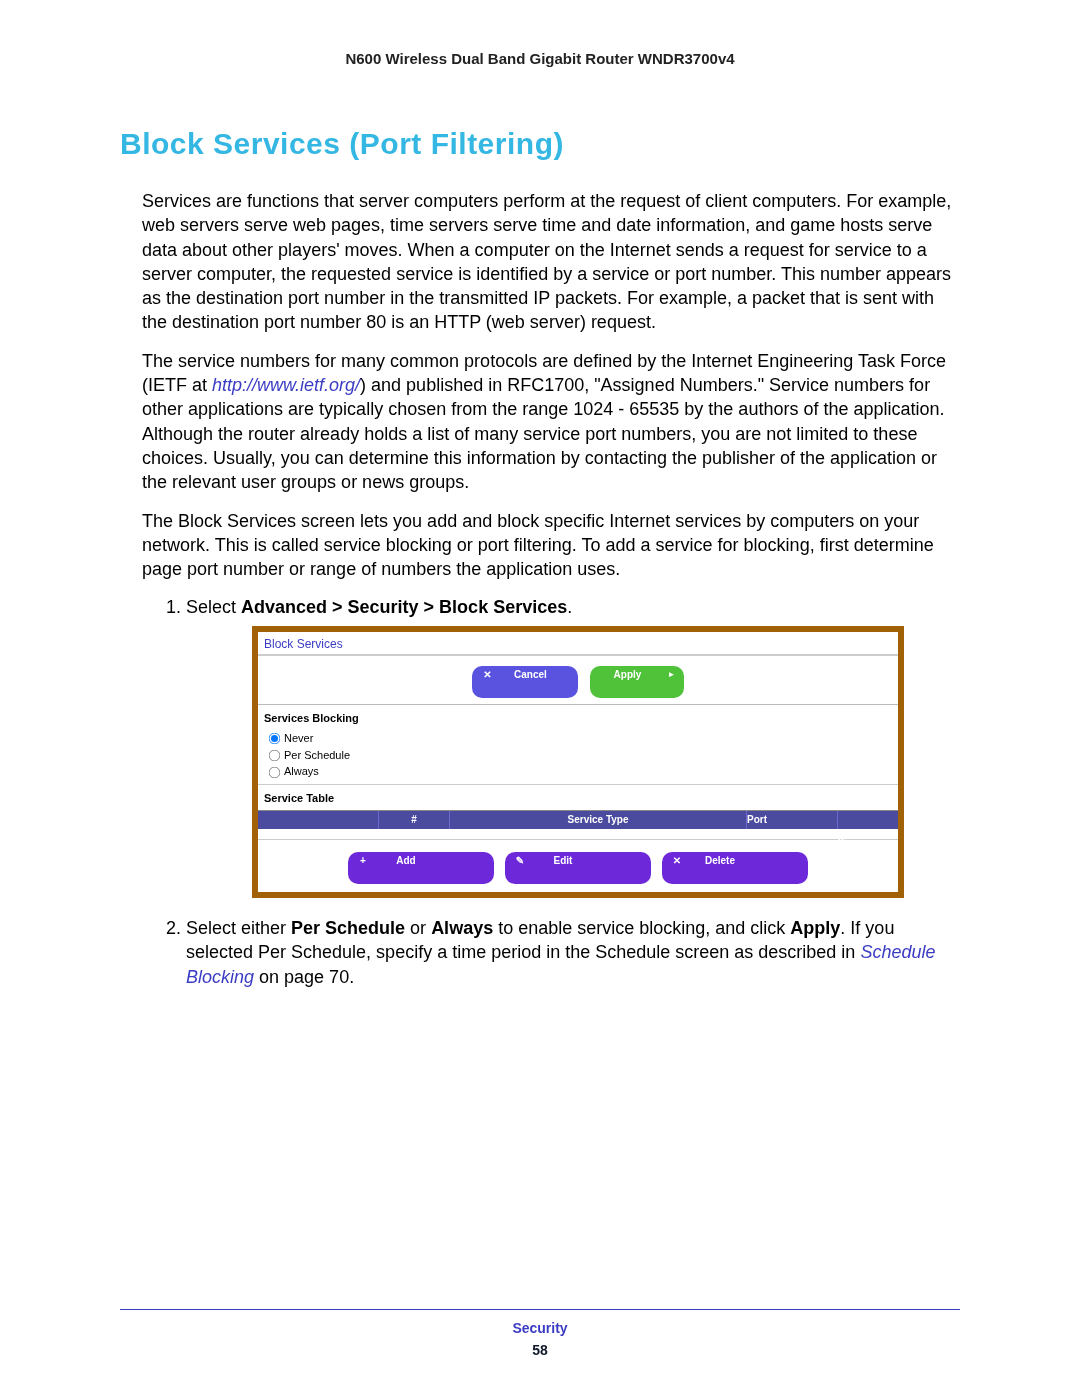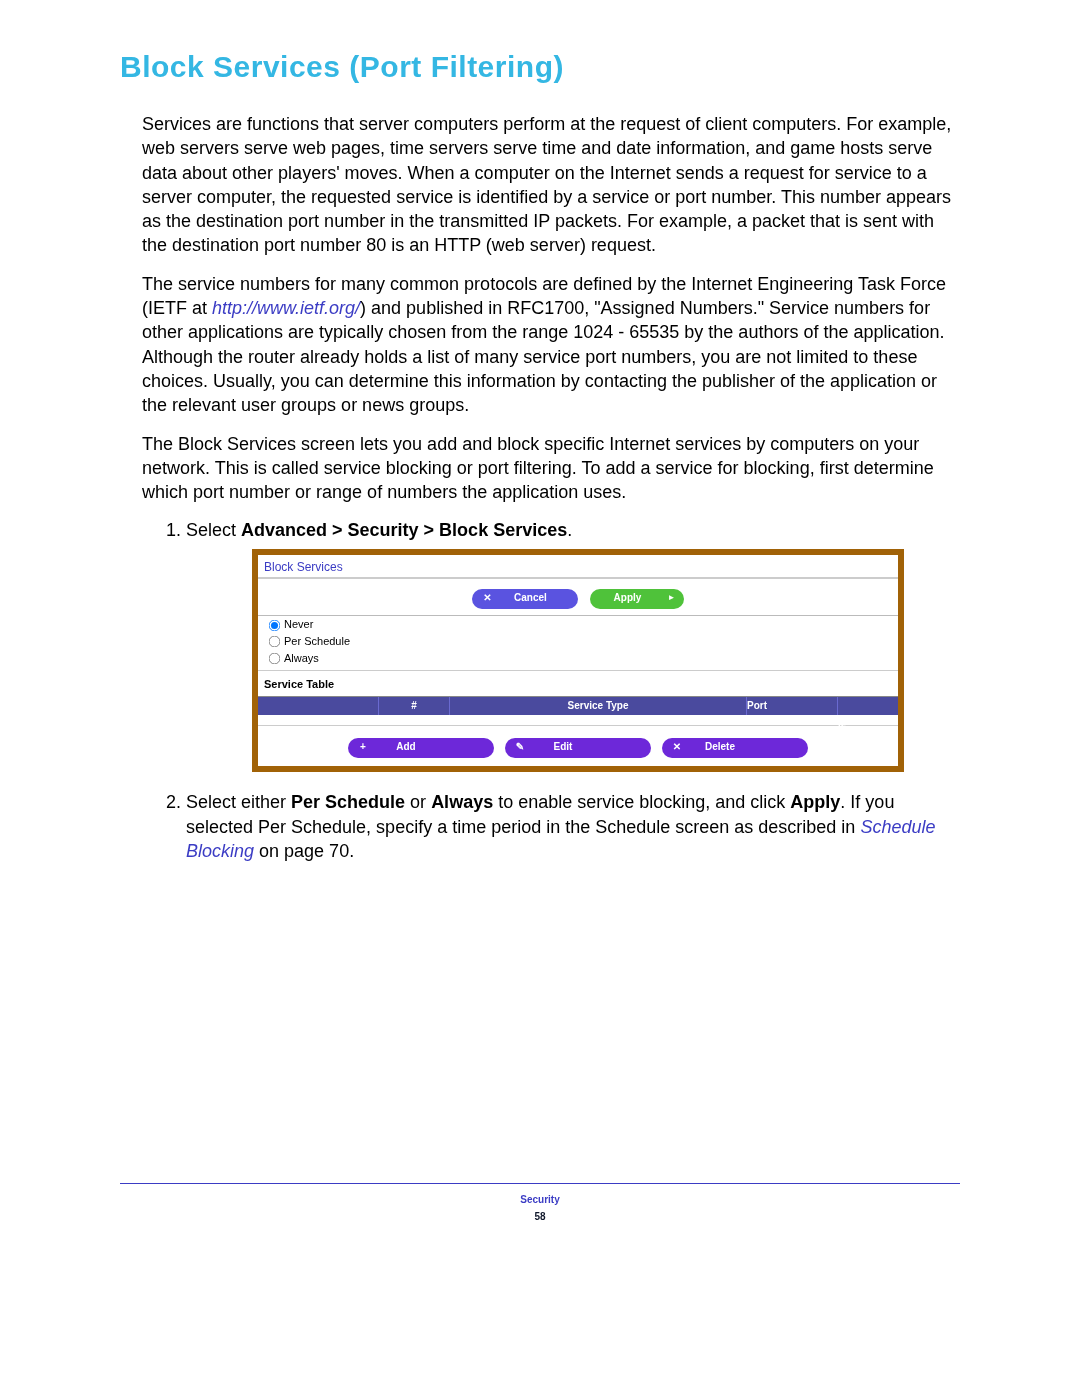--- a/index.html
+++ b/index.html
@@ -71,21 +71,21 @@
     padding: 4px 6px 2px 6px;
     border-bottom: 2px solid #ccc;
   }
   .ui-topbuttons {
     text-align: center;
     padding: 4px 0 6px 0;
     border-bottom: 1px solid #bbb;
   }
   .pill {
     display: inline-block;
-    height: 20px;
+    height: 32px;
     line-height: 18px;
     font-size: 10px;
     font-weight: bold;
     color: #fff;
     border-radius: 10px;
     margin: 0 3px;
     padding: 0 18px 0 8px;
     position: relative;
   }
   .pill .icon-left {
@@ -136,54 +136,56 @@
   .pill.delete .icon-left::before{ content:"✕"; }
   .pill.cancel .icon-left::before{ content:"✕"; }
   .pill .lbl { display:inline-block; width:60px; text-align:center;}
   .footer-rule {
     border:none;
     border-top:1px solid #3b3cc4;
     margin: 320px 0 10px 0;
   }
   .footer {
     text-align:center;
-    font-size:10px;
+    font-size:14px;
     font-weight:bold;
     color:#3b3cc4;
   }
   .footer .pg { color:#0f172a; display:block; margin-top:6px;}
 </style>
 </head>
 <body>
 
 <div class="page">
 
+  <div class="page-header">N600 Wireless Dual Band Gigabit Router WNDR3700v4</div>
 
   <h1 class="section-title">Block Services (Port Filtering)</h1>
 
   <p class="body-text">Services are functions that server computers perform at the request of client computers. For example, web servers serve web pages, time servers serve time and date information, and game hosts serve data about other players' moves. When a computer on the Internet sends a request for service to a server computer, the requested service is identified by a service or port number. This number appears as the destination port number in the transmitted IP packets. For example, a packet that is sent with the destination port number 80 is an HTTP (web server) request.</p>
 
   <p class="body-text">
     <span>The service numbers for many common protocols are defined by the Internet Engineering Task Force (IETF at </span><span class="ietf-link">http://www.ietf.org/</span><span>) and published in RFC1700, "Assigned Numbers." Service numbers for other applications are typically chosen from the range 1024 - 65535 by the authors of the application. Although the router already holds a list of many service port numbers, you are not limited to these choices. Usually, you can determine this information by contacting the publisher of the application or the relevant user groups or news groups.</span>
   </p>
 
-  <p class="body-text">The Block Services screen lets you add and block specific Internet services by computers on your network. This is called service blocking or port filtering. To add a service for blocking, first determine which port number or range of numbers the application uses.</p>
+  <p class="body-text">The Block Services screen lets you add and block specific Internet services by computers on your network. This is called service blocking or port filtering. To add a service for blocking, first determine page port number or range of numbers the application uses.</p>
 
 
   <ol class="steps">
     <li>
       <span>Select </span><span class="bold">Advanced &gt; Security &gt; Block Services</span><span>.</span>
 
       
       <div class="ui-shot">
         <div class="ui-title">Block Services</div>
         <div class="ui-topbuttons">
           <span class="pill cancel"><span class="icon-left"></span><span class="lbl">Cancel</span></span>
           <span class="pill apply"><span class="lbl">Apply</span></span>
         </div>
+        <div class="ui-section-label">Services Blocking</div>
         <div class="radio-row">
           <input type="radio" checked="" style=""><span>Never</span>
         </div>
         <div class="radio-row">
           <input type="radio" style=""><span>Per Schedule</span>
         </div>
         <div class="radio-row">
           <input type="radio" style=""><span>Always</span>
         </div>
         <div class="ui-section-label bt">Service Table</div>

